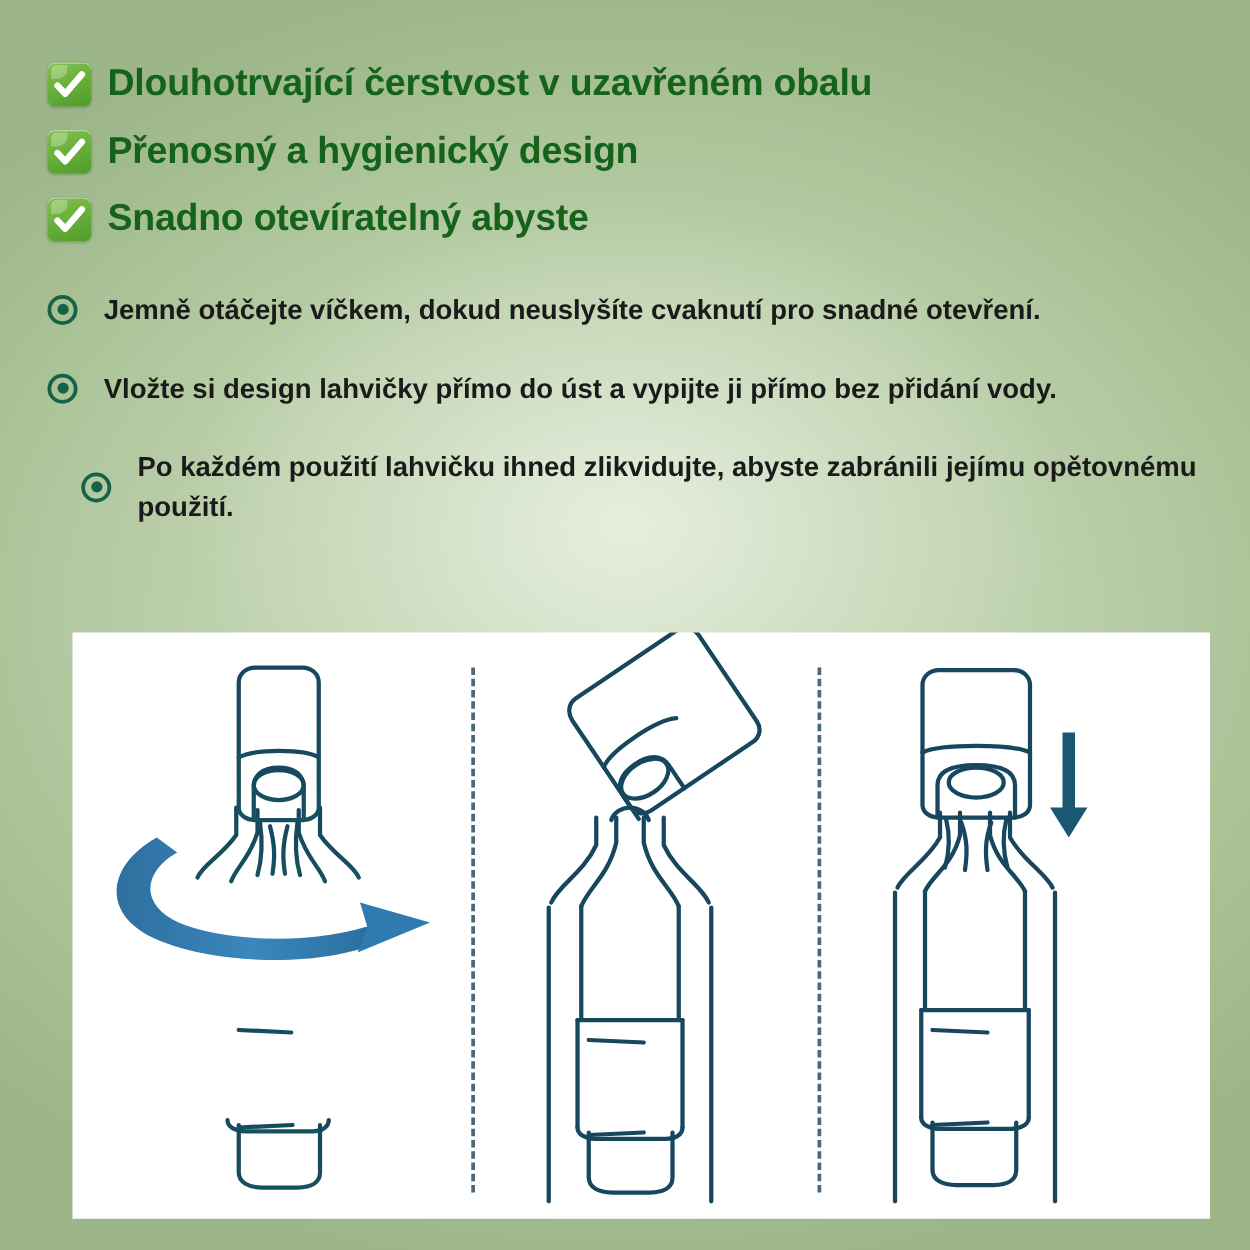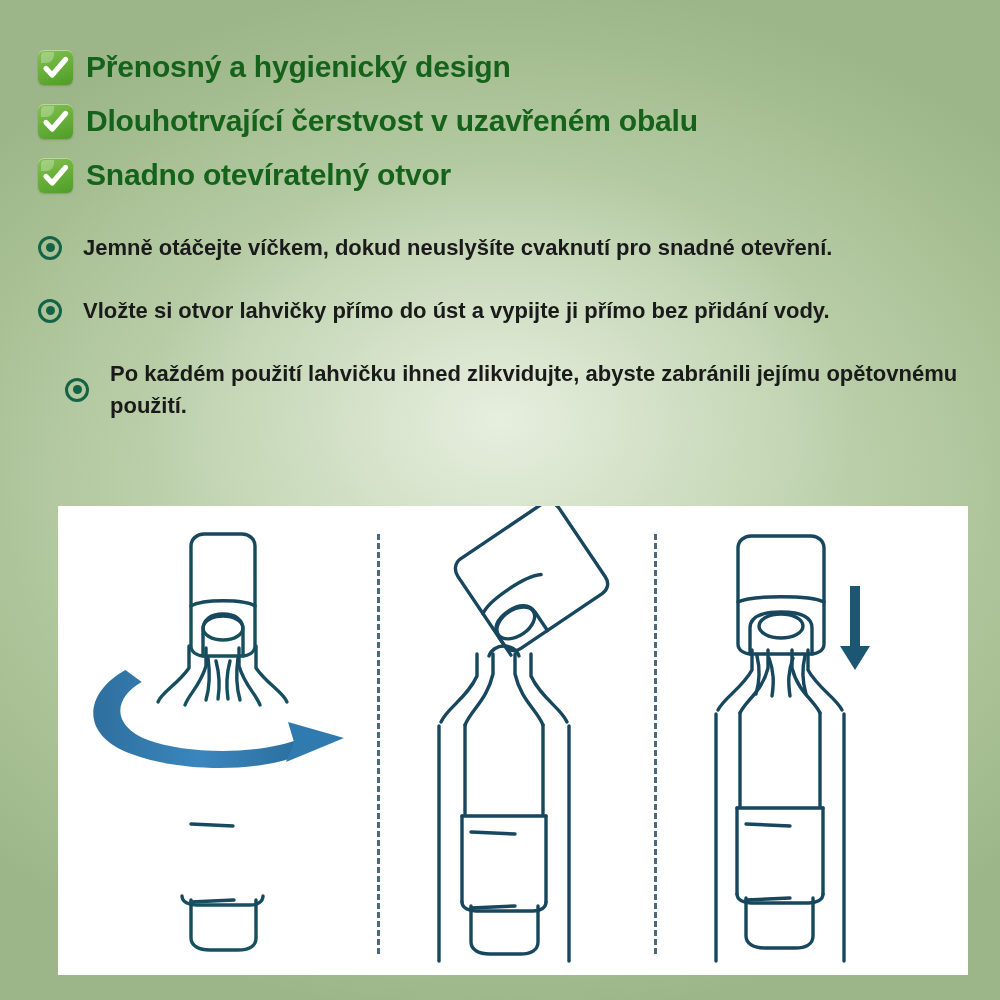--- a/index.html
+++ b/index.html
@@ -135,53 +135,53 @@
 <div id="page">
 
   <div class="check-list">
 
     <div class="check-row">
       <div class="check-box">
         <svg width="35" height="35" viewBox="0 0 35 35" aria-hidden="true">
           <path d="M8 18.5 L14.2 25 L27.5 9.5" fill="none" stroke="#ffffff" stroke-width="5.2" stroke-linecap="round" stroke-linejoin="round"></path>
         </svg>
       </div>
-      <div class="check-text">Přenosný a hygienický design</div>
+      <div class="check-text">Dlouhotrvající čerstvost v uzavřeném obalu</div>
     </div>
 
     <div class="check-row">
       <div class="check-box">
         <svg width="35" height="35" viewBox="0 0 35 35" aria-hidden="true">
           <path d="M8 18.5 L14.2 25 L27.5 9.5" fill="none" stroke="#ffffff" stroke-width="5.2" stroke-linecap="round" stroke-linejoin="round"></path>
         </svg>
       </div>
-      <div class="check-text">Dlouhotrvající čerstvost v uzavřeném obalu</div>
+      <div class="check-text">Přenosný a hygienický design</div>
     </div>
 
     <div class="check-row">
       <div class="check-box">
         <svg width="35" height="35" viewBox="0 0 35 35" aria-hidden="true">
           <path d="M8 18.5 L14.2 25 L27.5 9.5" fill="none" stroke="#ffffff" stroke-width="5.2" stroke-linecap="round" stroke-linejoin="round"></path>
         </svg>
       </div>
-      <div class="check-text">Snadno otevíratelný otvor</div>
+      <div class="check-text">Snadno otevíratelný abyste</div>
     </div>
 
   </div>
 
   <div class="bullet-list">
 
     <div class="bullet-row">
       <div class="bullet-dot"></div>
       <div class="bullet-text">Jemně otáčejte víčkem, dokud neuslyšíte cvaknutí pro snadné otevření.</div>
     </div>
 
     <div class="bullet-row">
       <div class="bullet-dot"></div>
-      <div class="bullet-text">Vložte si otvor lahvičky přímo do úst a vypijte ji přímo bez přidání vody.</div>
+      <div class="bullet-text">Vložte si design lahvičky přímo do úst a vypijte ji přímo bez přidání vody.</div>
     </div>
 
     <div class="bullet-row tall">
       <div class="bullet-dot"></div>
       <div class="bullet-text wrap">Po každém použití lahvičku ihned zlikvidujte, abyste zabránili jejímu opětovnému použití.</div>
     </div>
 
   </div>
 
   <div id="panel">

